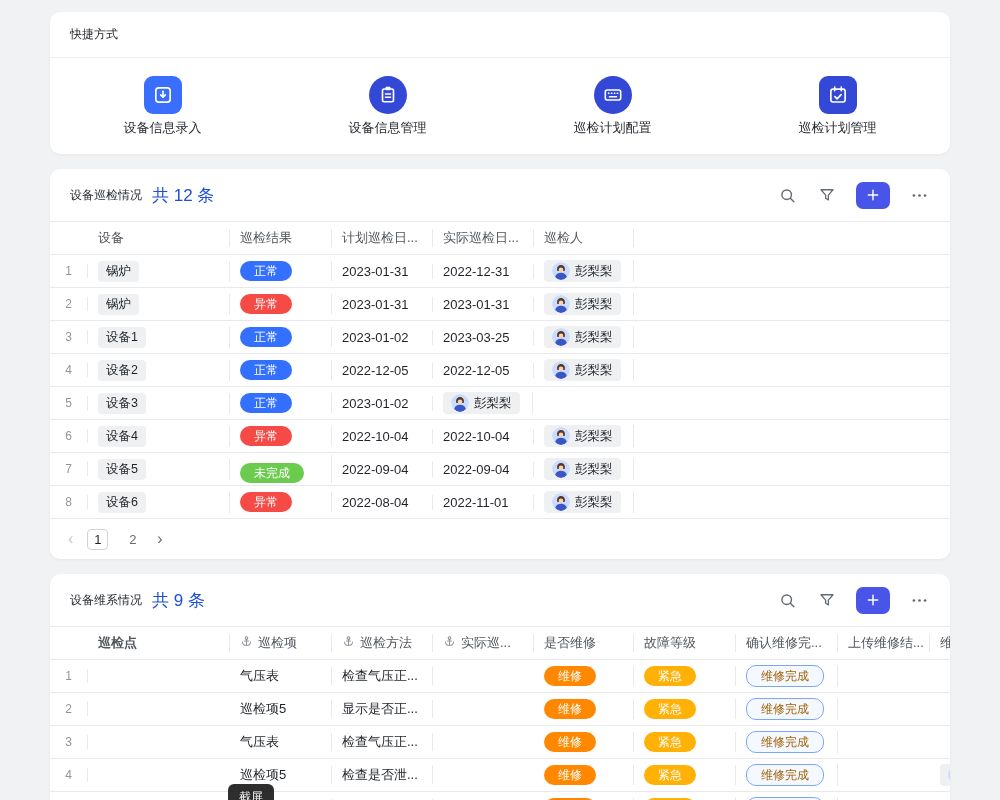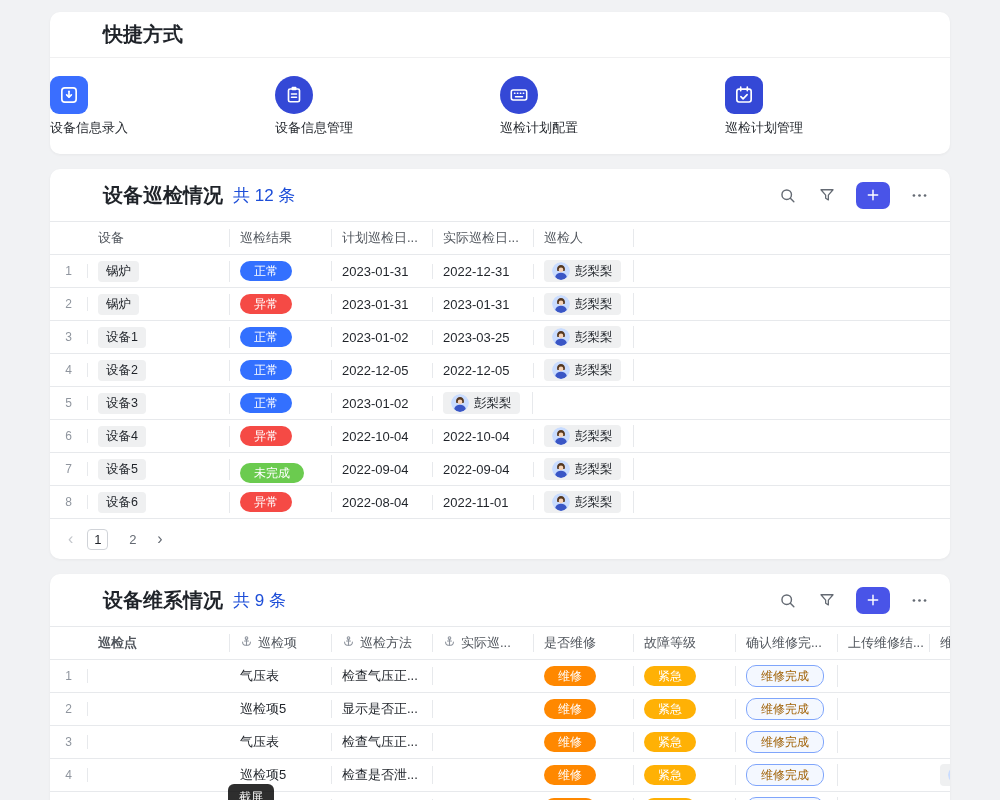--- a/index.html
+++ b/index.html
@@ -10,24 +10,24 @@
     color: #1f2329;
     position: relative;
   }
   .page { padding: 12px 50px 0 50px; }
   .card {
     background: #fff; border-radius: 10px; margin-bottom: 15px;
     box-shadow: 0 1px 3px rgba(31,35,41,.05); overflow: hidden;
   }
   
   .shortcut-head { height: 46px; display: flex; align-items: center; padding: 0 20px; border-bottom: 1px solid #f0f0f1; }
-  .card-title { font-size: 20px; font-weight: 700; margin-left: 33px; }
+  .card-title { font-size: 12px; font-weight: 400; }
   .card-count { font-size: 17px; color: #1d4ed8; margin-left: 10px; }
   .shortcut-row { display: flex; height: 96px; align-items: center; }
-  .shortcut { flex: 1; display: flex; flex-direction: column; gap: 5px; cursor: pointer; }
+  .shortcut { flex: 1; display: flex; flex-direction: column; align-items: center; gap: 5px; cursor: pointer; }
   .sc-icon { width: 38px; height: 38px; display: flex; align-items: center; justify-content: center; }
   .sc-icon.square { border-radius: 9px; }
   .sc-icon.circle { border-radius: 50%; }
   .sc-label { font-size: 13px; color: #1f2329; }
   
   .card-head { height: 52px; display: flex; align-items: center; padding: 0 20px; }
   .head-actions { margin-left: auto; display: flex; align-items: center; gap: 18px; }
   .icon-btn { display: flex; align-items: center; justify-content: center; width: 22px; height: 22px; cursor: pointer; }
   .add-btn { width: 34px; height: 27px; border-radius: 7px; background: #4954e8; display: flex; align-items: center; justify-content: center; cursor: pointer; }
   .tbl { width: 100%; font-size: 13px; }

